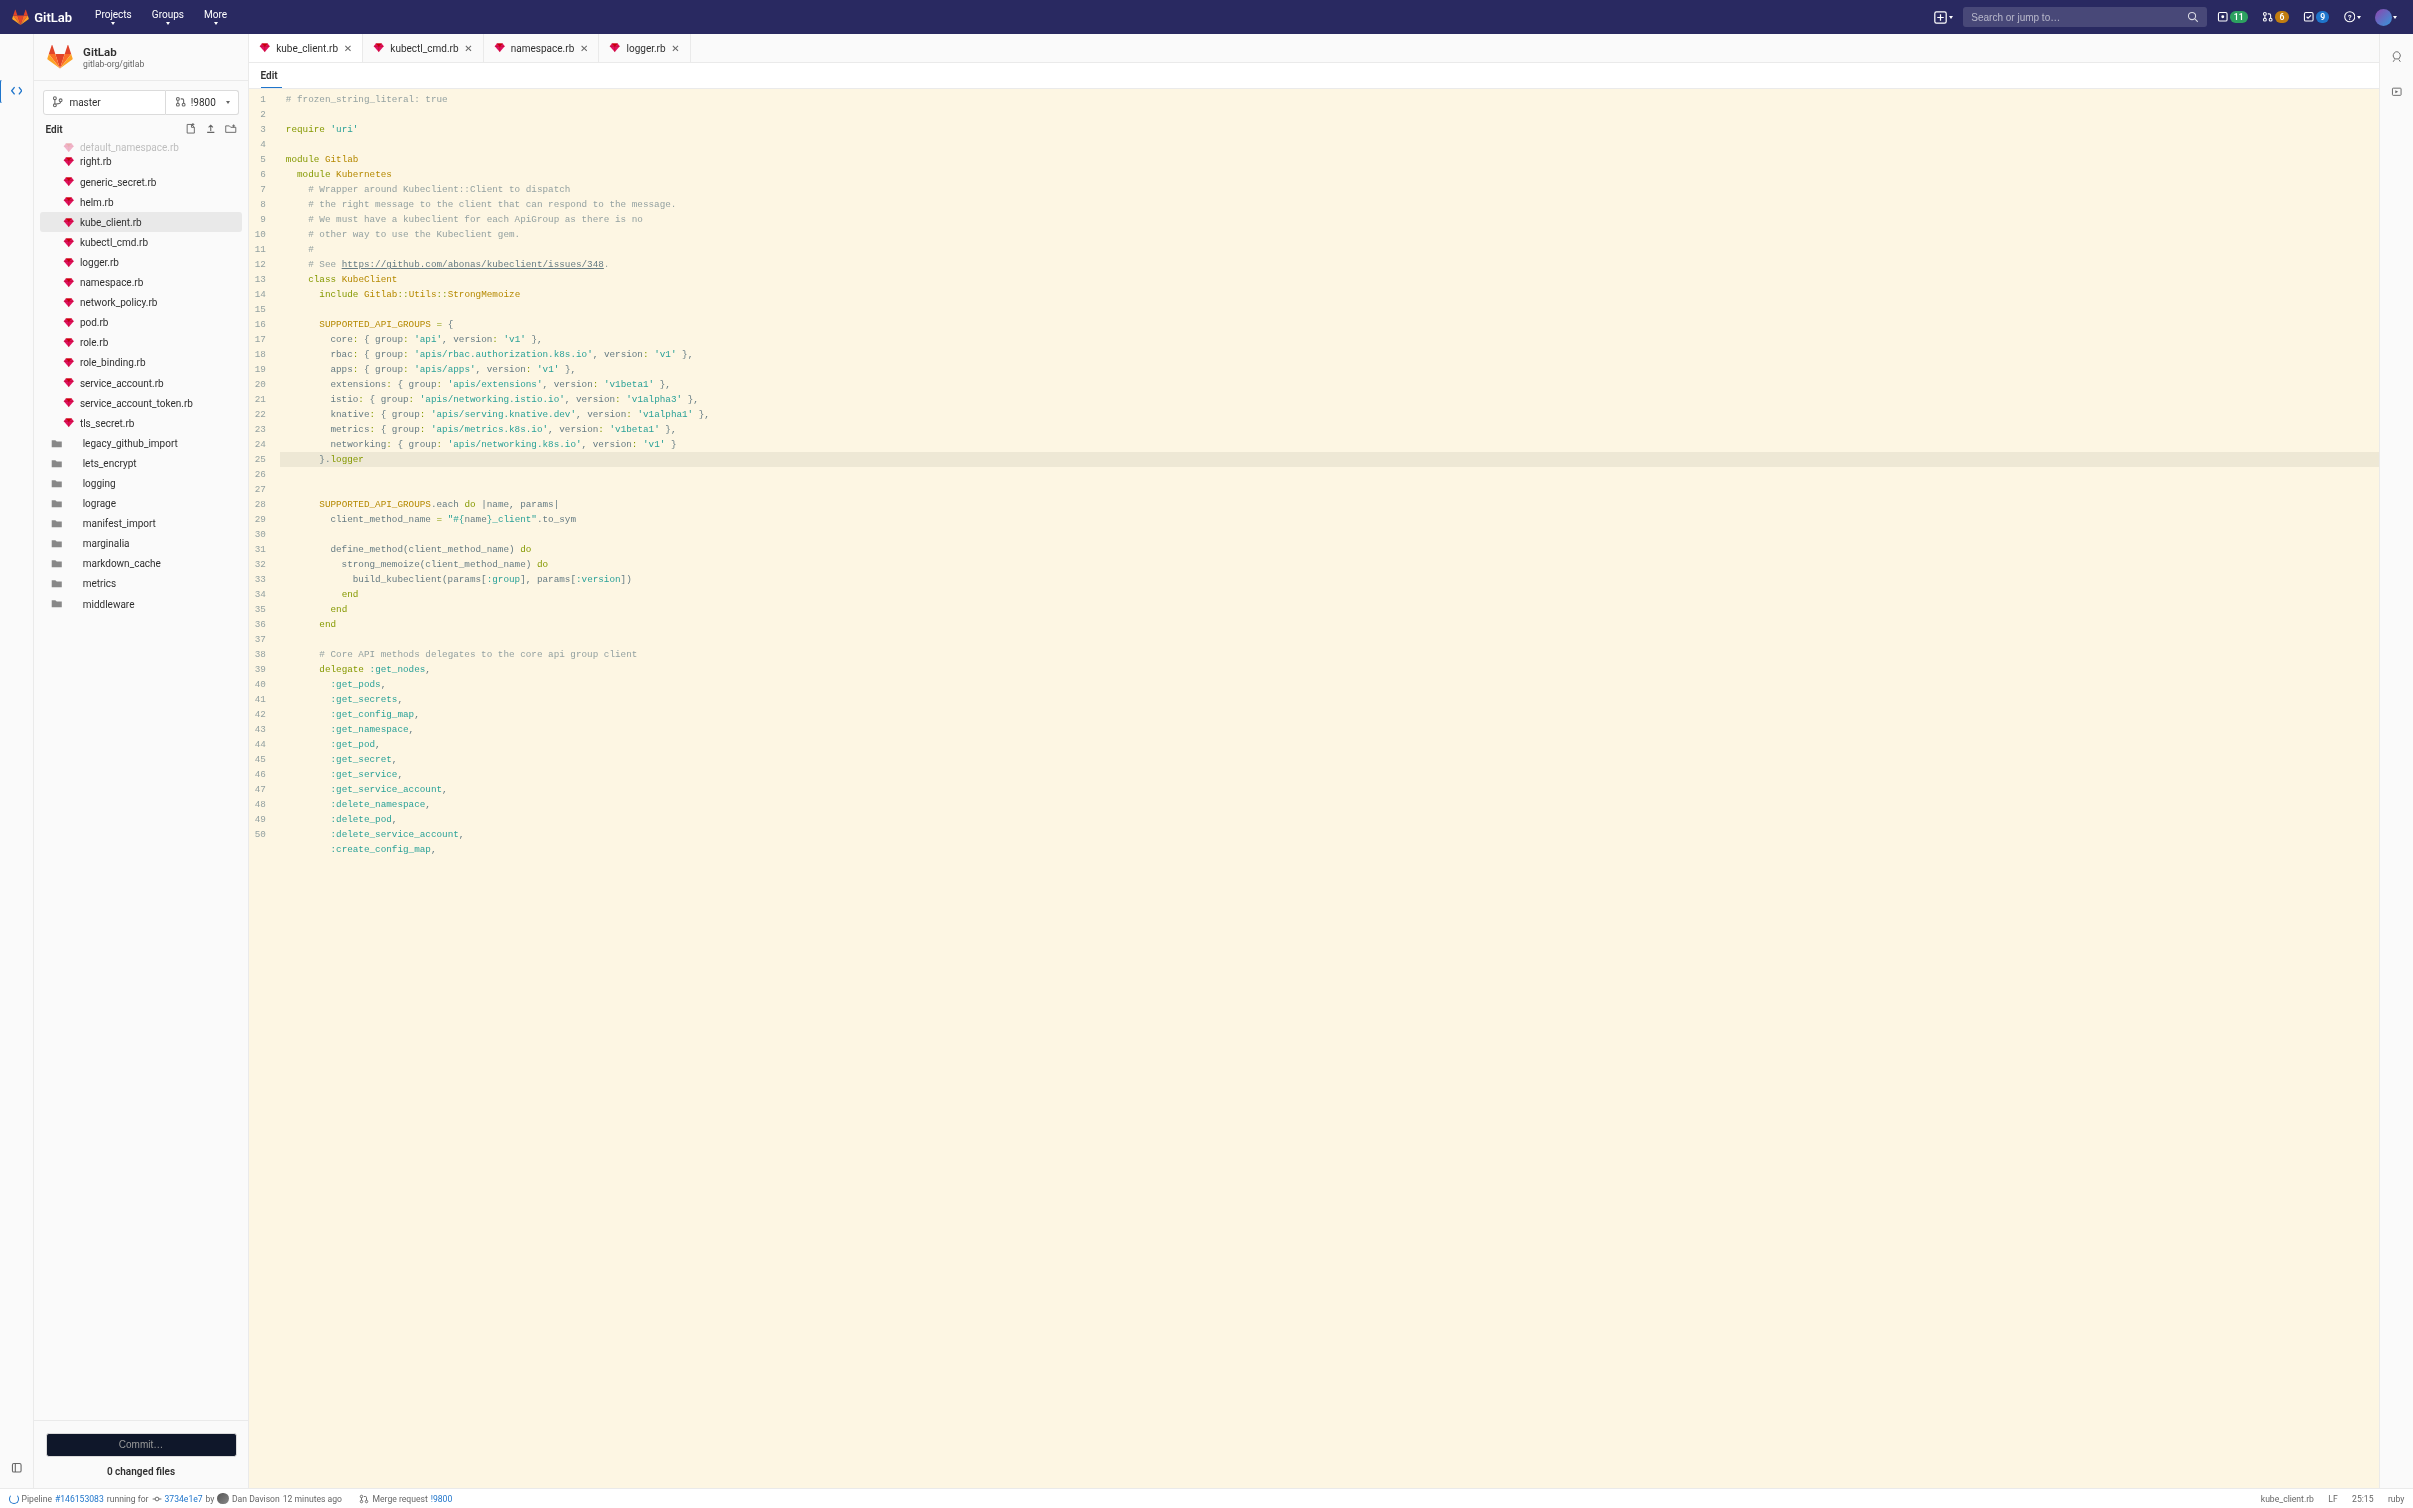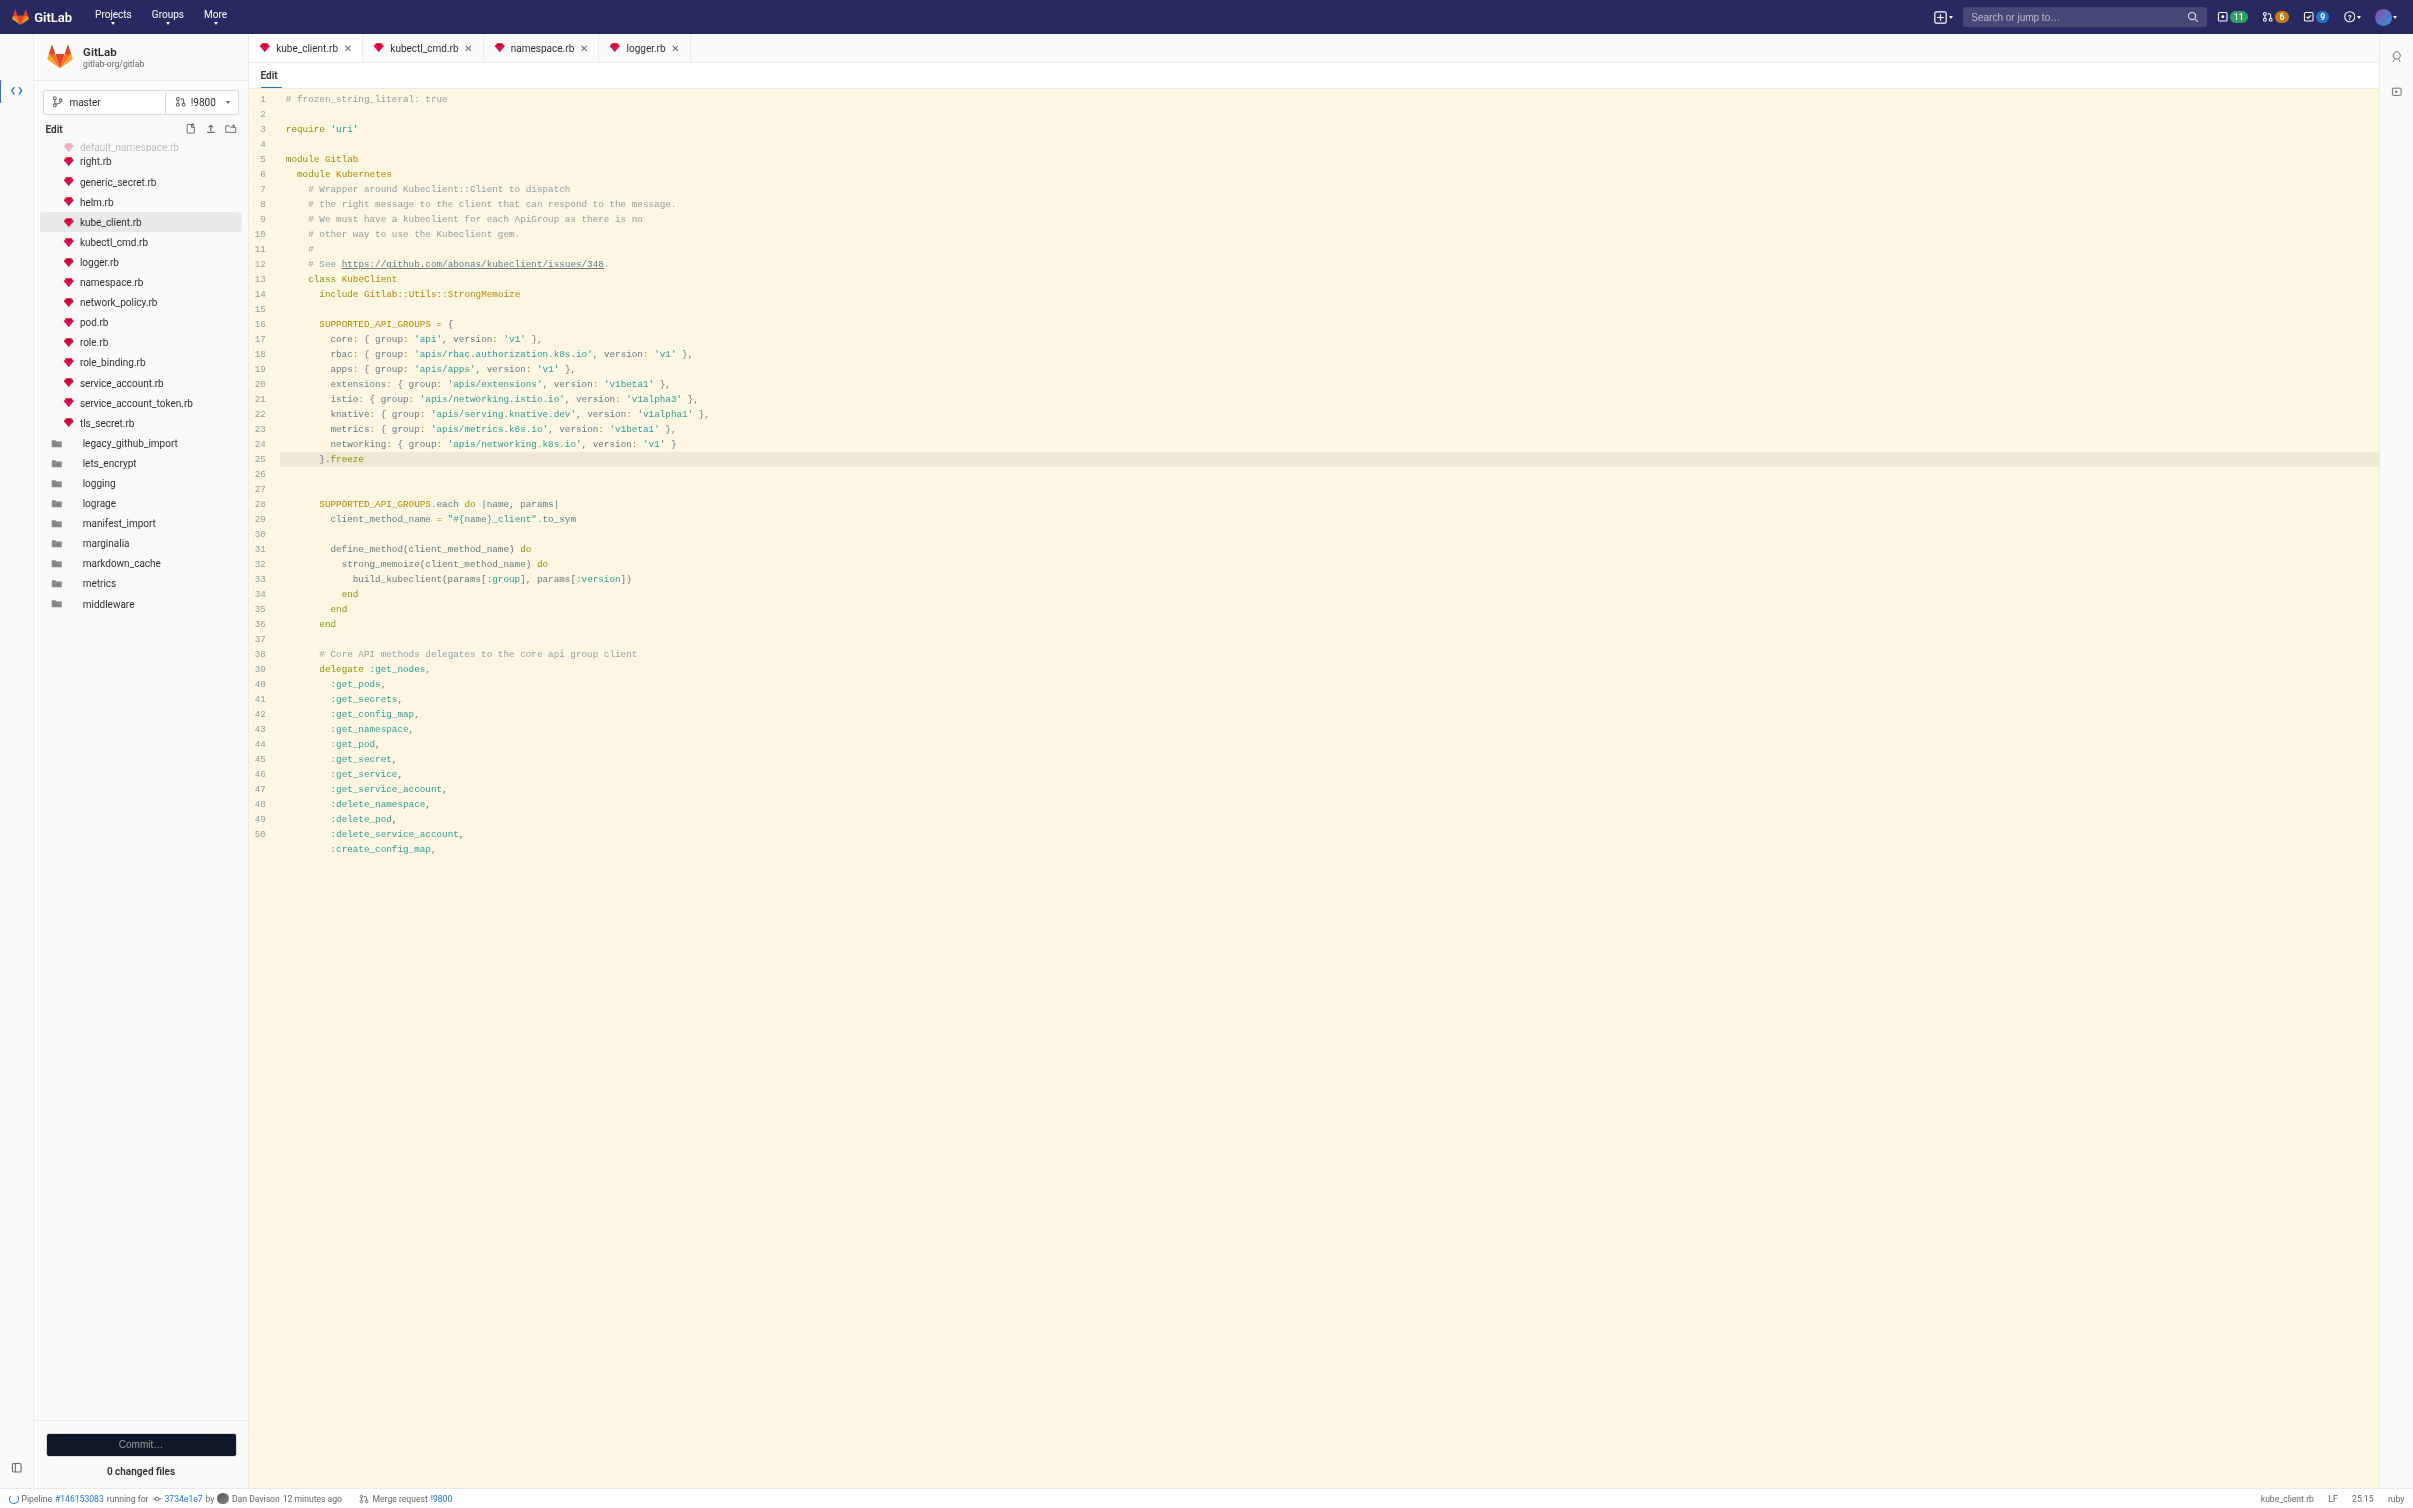--- a/index.html
+++ b/index.html
@@ -511,21 +511,21 @@
 
       <span class="c-const">SUPPORTED_API_GROUPS</span> <span class="c-op">=</span> {
         core<span class="c-op">:</span> { group<span class="c-op">:</span> <span class="c-string">'api'</span>, version<span class="c-op">:</span> <span class="c-string">'v1'</span> },
         rbac<span class="c-op">:</span> { group<span class="c-op">:</span> <span class="c-string">'apis/rbac.authorization.k8s.io'</span>, version<span class="c-op">:</span> <span class="c-string">'v1'</span> },
         apps<span class="c-op">:</span> { group<span class="c-op">:</span> <span class="c-string">'apis/apps'</span>, version<span class="c-op">:</span> <span class="c-string">'v1'</span> },
         extensions<span class="c-op">:</span> { group<span class="c-op">:</span> <span class="c-string">'apis/extensions'</span>, version<span class="c-op">:</span> <span class="c-string">'v1beta1'</span> },
         istio<span class="c-op">:</span> { group<span class="c-op">:</span> <span class="c-string">'apis/networking.istio.io'</span>, version<span class="c-op">:</span> <span class="c-string">'v1alpha3'</span> },
         knative<span class="c-op">:</span> { group<span class="c-op">:</span> <span class="c-string">'apis/serving.knative.dev'</span>, version<span class="c-op">:</span> <span class="c-string">'v1alpha1'</span> },
         metrics<span class="c-op">:</span> { group<span class="c-op">:</span> <span class="c-string">'apis/metrics.k8s.io'</span>, version<span class="c-op">:</span> <span class="c-string">'v1beta1'</span> },
         networking<span class="c-op">:</span> { group<span class="c-op">:</span> <span class="c-string">'apis/networking.k8s.io'</span>, version<span class="c-op">:</span> <span class="c-string">'v1'</span> }
-<span class="highlight-line">      }.<span class="c-keyword">freeze</span></span>
+<span class="highlight-line">      }.<span class="c-keyword">logger</span></span>
 
       <span class="c-const">SUPPORTED_API_GROUPS</span>.each <span class="c-keyword">do</span> |name, params|
         client_method_name <span class="c-op">=</span> <span class="c-string">"#{</span>name<span class="c-string">}_client"</span>.to_sym
 
         define_method(client_method_name) <span class="c-keyword">do</span>
           strong_memoize(client_method_name) <span class="c-keyword">do</span>
             build_kubeclient(params[<span class="c-symbol">:group</span>], params[<span class="c-symbol">:version</span>])
           <span class="c-keyword">end</span>
         <span class="c-keyword">end</span>
       <span class="c-keyword">end</span>

